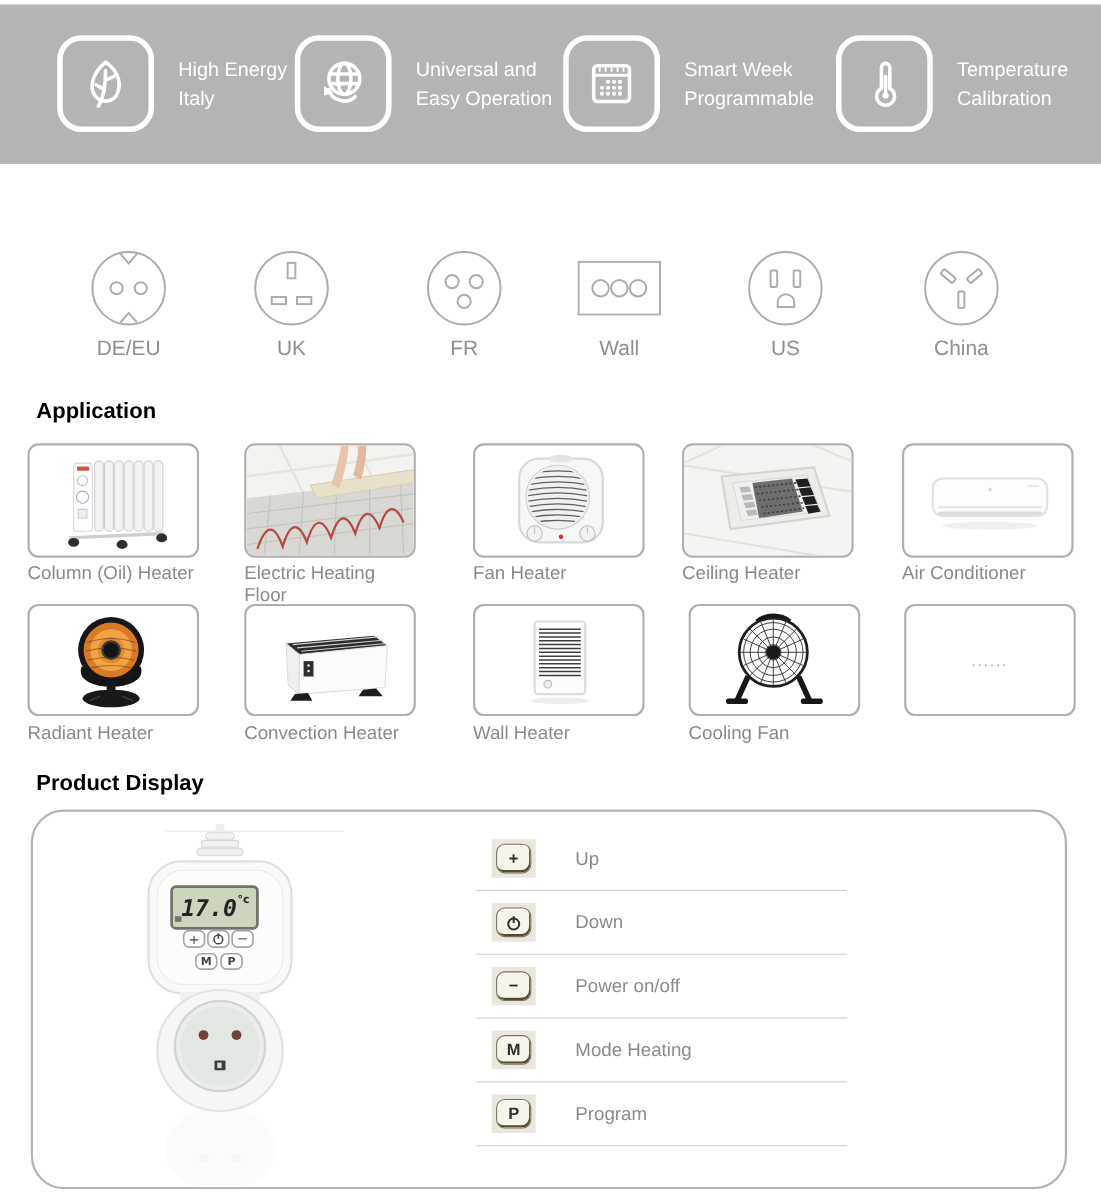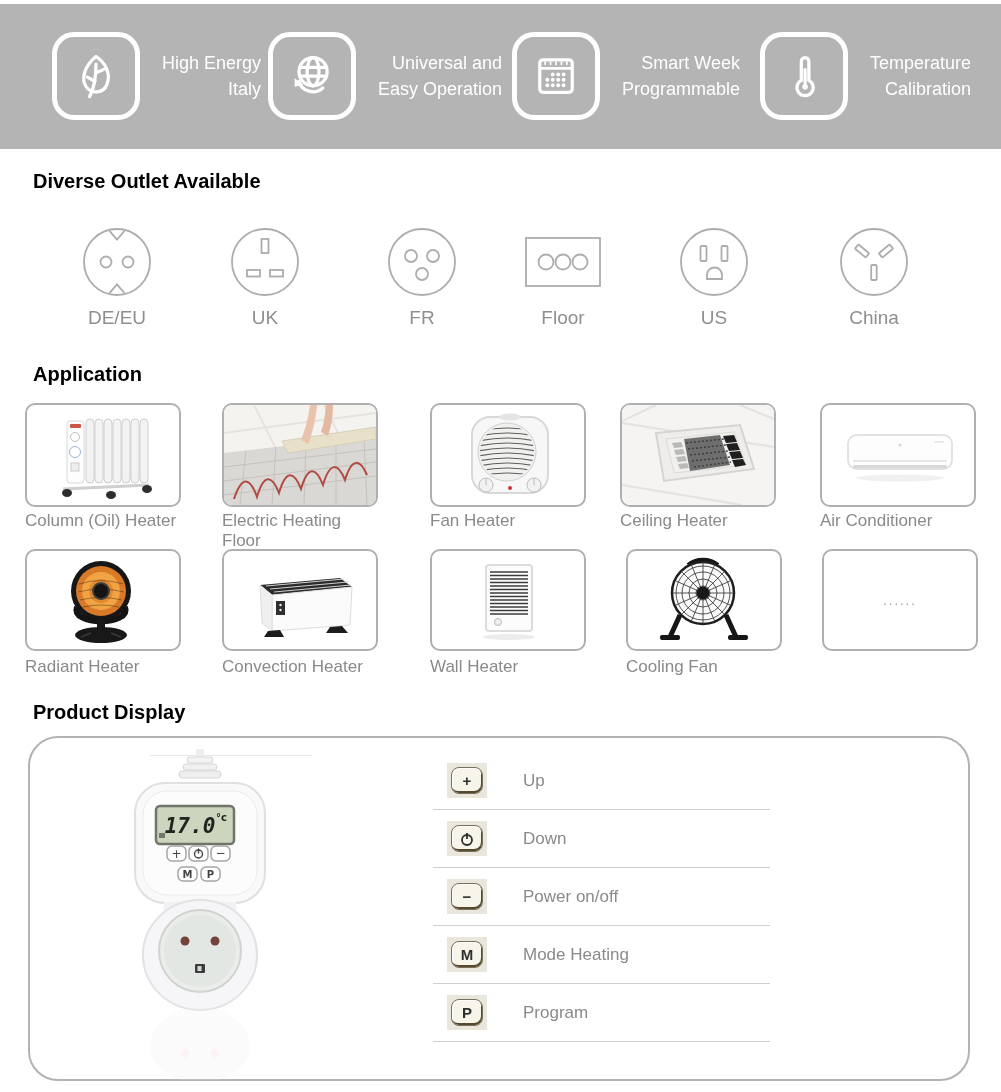--- a/index.html
+++ b/index.html
@@ -1,21 +1,21 @@
 <!DOCTYPE html>
 <html><head>
 <meta charset="utf-8">
 <style>
   html,body{margin:0;padding:0;background:#fff;}
   .page{position:relative;width:1001px;height:1092px;background:#fff;overflow:hidden;
         font-family:"Liberation Sans",sans-serif;}
 
   
   .banner{position:absolute;left:0;top:4px;width:1001px;height:145px;background:#b4b4b4;}
-  .feature{position:absolute;top:28px;display:flex;align-items:center;text-align:right;}
+  .feature{position:absolute;top:28px;display:flex;align-items:center;}
   .feature-icon{width:78px;height:78px;border:5px solid #fff;border-radius:22px;
                 display:flex;align-items:center;justify-content:center;flex:0 0 auto;}
   .feature-text{margin-left:22px;color:#fff;font-size:18px;line-height:26px;font-weight:400;}
 
   
   .section-title{position:absolute;left:33px;margin:0;font-size:20px;font-weight:bold;color:#000;}
 
   
   .outlet{position:absolute;top:224px;width:140px;text-align:center;}
   .outlet-icon-box{height:76px;display:flex;align-items:center;justify-content:center;}
@@ -123,21 +123,20 @@
           <circle cx="25" cy="34" r="2.6" fill="#fff" stroke="none"></circle>
         </svg>
       </div>
       <div class="feature-text">
         <div>Temperature</div>
         <div>Calibration</div>
       </div>
     </div>
   </div>
 
-  <h2 class="section-title" style="top:170px">Diverse Outlet Available</h2>
 
   <div class="outlet" style="left:47px">
     <div class="outlet-icon-box">
       <svg width="72" height="72" viewBox="0 0 72 72" fill="none" stroke="#adadad" stroke-width="1.8">
         <circle cx="36" cy="36" r="33"></circle>
         <path d="M28.5 4.8 L36 13.5 L43.5 4.8"></path>
         <path d="M28.5 67.2 L36 58.5 L43.5 67.2"></path>
         <circle cx="25" cy="36" r="5.5"></circle>
           <circle cx="47" cy="36" r="5.5"></circle>
       </svg>
@@ -171,21 +170,21 @@
 
   <div class="outlet" style="left:493px">
     <div class="outlet-icon-box">
       <svg width="76" height="50" viewBox="0 0 76 50" fill="none" stroke="#adadad" stroke-width="1.8">
         <rect x="1" y="1" width="74" height="48"></rect>
         <circle cx="21" cy="25" r="7.5"></circle>
           <circle cx="38" cy="25" r="7.5"></circle>
           <circle cx="55" cy="25" r="7.5"></circle>
       </svg>
     </div>
-    <div class="outlet-label">Floor</div>
+    <div class="outlet-label">Wall</div>
   </div>
 
   <div class="outlet" style="left:644px">
     <div class="outlet-icon-box">
       <svg width="72" height="72" viewBox="0 0 72 72" fill="none" stroke="#adadad" stroke-width="1.8">
         <circle cx="36" cy="36" r="33"></circle>
         <rect x="22.5" y="20" width="6" height="15" rx="1"></rect>
         <rect x="43.5" y="20" width="6" height="15" rx="1"></rect>
         <path d="M29 53 V49 A7.5 7.5 0 0 1 44 49 V53 Z"></path>
       </svg>

